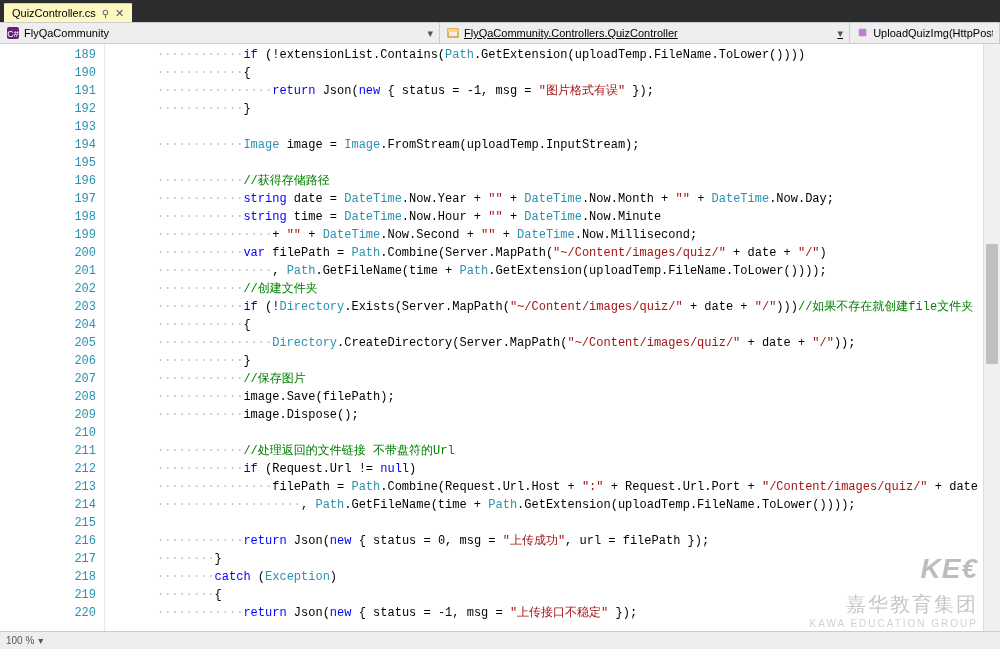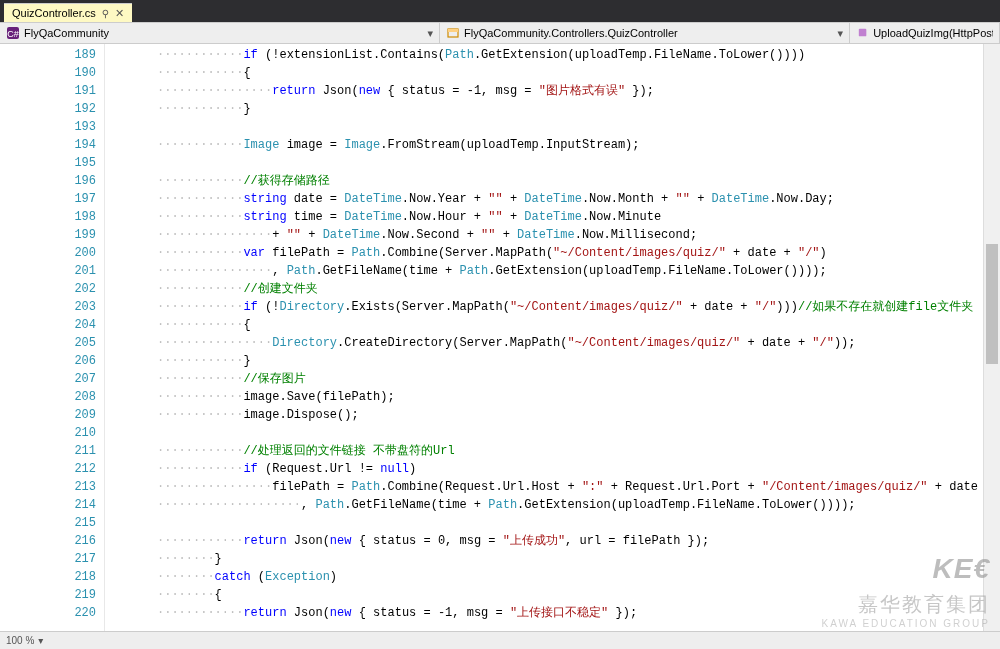--- a/index.html
+++ b/index.html
@@ -45,21 +45,21 @@
 }
 .nav-item {
   border-right: 1px solid #ccc;
   padding: 2px 6px;
   display: flex;
   align-items: center;
   gap: 4px;
   color: #000;
   flex-shrink: 0;
 }
-.nav-item.wide { flex: 1; min-width: 0; }
+.nav-item.wide { flex: 1; min-width: 0; text-decoration: underline; }
 .nav-item .dd { margin-left: auto; cursor: pointer; color: #555; }
 .csharp-icon { width: 14px; height: 14px; display: inline-block; }
 .class-icon { width: 14px; height: 14px; display: inline-block; }
 .method-icon { width: 14px; height: 14px; display: inline-block; }
 .editor-container {
   display: flex;
   height: calc(100% - 22px - 22px - 18px);
   background: #fff;
 }
 .gutter {
@@ -121,21 +121,21 @@
   border-top: 1px solid #ccc;
   font-family: 'Segoe UI', Tahoma, sans-serif;
   font-size: 10px;
   color: #555;
   padding: 1px 6px;
   display: flex;
   align-items: center;
 }
 .watermark {
   position: absolute;
-  right: 10px;
+  right: 22px;
   bottom: 20px;
   text-align: right;
   opacity: 0.55;
   font-family: Arial, sans-serif;
   pointer-events: none;
 }
 .watermark .w1 { font-size: 28px; font-weight: bold; font-style: italic; color: #888; letter-spacing: 1px;}
 .watermark .w2 { font-size: 20px; color: #999; letter-spacing: 2px; margin-top: 6px;}
 .watermark .w3 { font-size: 10px; color: #aaa; letter-spacing: 2px;}
 </style>

